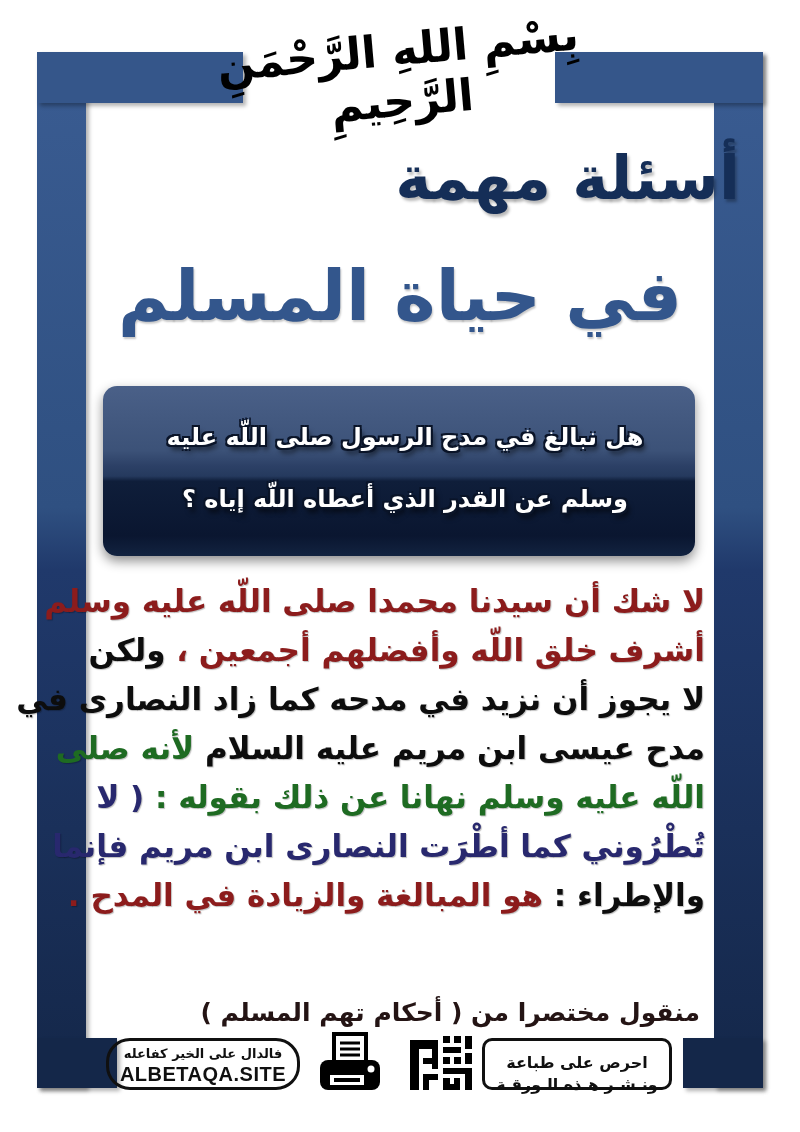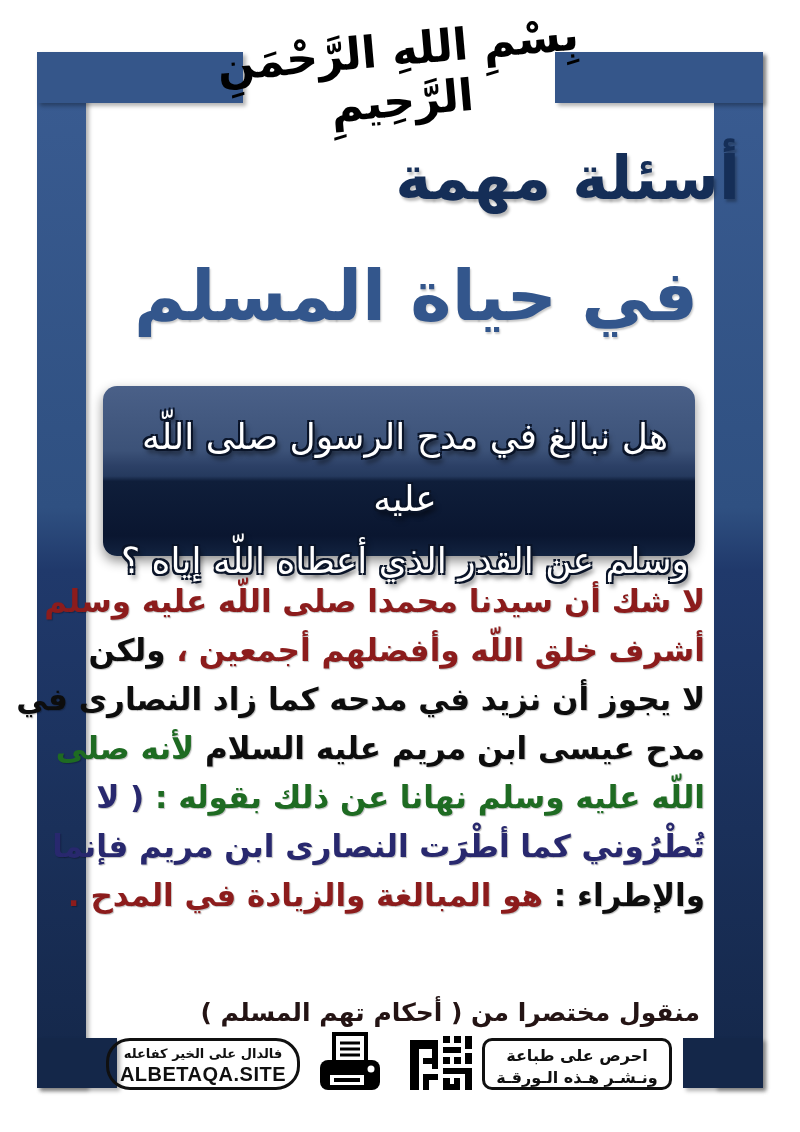--- a/index.html
+++ b/index.html
@@ -29,33 +29,33 @@
     position:absolute;top:24px;left:170px;width:460px;text-align:center;
     font-size:44px;font-weight:bold;color:#000;transform:rotate(-5deg);
   }
   
   .title1{
     position:absolute;top:122px;left:60px;width:680px;text-align:right;
     font-size:61px;line-height:112px;font-weight:bold;color:#152e57;
     letter-spacing:-2px;text-shadow:2px 3px 3px rgba(0,0,0,.28);
   }
   .title2{
-    position:absolute;top:246px;left:76px;width:680px;text-align:center;
+    position:absolute;top:246px;left:60px;width:680px;text-align:center;
     font-size:70px;line-height:100px;font-weight:bold;color:#33568c;
     text-shadow:1px 2px 2px rgba(0,0,0,.22);
   }
   
   .question-box{
     position:absolute;left:103px;top:386px;width:592px;height:170px;
     border-radius:14px;box-sizing:border-box;padding-top:20px;
     background:linear-gradient(180deg,#4a6088 0%,#3c5278 38%,#2c4066 47%,#253a5e 53%,#0f1e3a 56%,#0a1630 88%,#122340 100%);
     box-shadow:0 5px 12px rgba(0,0,0,.45);
   }
   .q-line{
-    text-align:center;color:#ffffff;font-weight:normal;font-size:36px;line-height:62px;
+    text-align:center;color:#ffffff;font-weight:bold;font-size:24px;line-height:62px;
     text-shadow:2px 2px 0 #0a1428,-2px 2px 0 #0a1428,2px -2px 0 #0a1428,-2px -2px 0 #0a1428,3px 5px 5px rgba(0,0,0,.6);
     margin-left:12px;
   }
   
   .body-text{position:absolute;left:95px;top:577px;width:610px;}
   .body-line{
     white-space:nowrap;font-weight:bold;
     font-size:31px;line-height:49px;text-shadow:1px 1px 1px rgba(0,0,0,.25);
   }
   .seg-red{color:#8c1c1c;} .seg-black{color:#0d0d0d;}
@@ -64,21 +64,21 @@
   .source-note{
     position:absolute;top:998px;left:100px;width:600px;text-align:right;
     font-size:25px;font-weight:bold;color:#241414;
   }
   
   .bb-box{
     position:absolute;top:1038px;height:52px;border:3px solid #101010;border-radius:10px;
     box-sizing:border-box;text-align:center;color:#101010;
   }
   .bb-left{left:106px;width:194px;padding-top:4px;border-radius:24px;}
-  .bb-right{left:482px;width:190px;padding-top:4px;}
+  .bb-right{left:482px;width:190px;padding-top:11px;}
   .bb-small{font-size:13px;font-weight:bold;line-height:18px;}
   .bb-site{font-size:20px;font-weight:bold;letter-spacing:.5px;line-height:22px;font-family:"Liberation Sans","DejaVu Sans",sans-serif;}
   .bb-print{font-size:16px;font-weight:bold;line-height:22px;}
   .printer-icon{position:absolute;left:318px;top:1032px;}
   .kufic-logo{position:absolute;left:408px;top:1034px;}
 </style>
 </head>
 <body>
 
 <div class="page">

